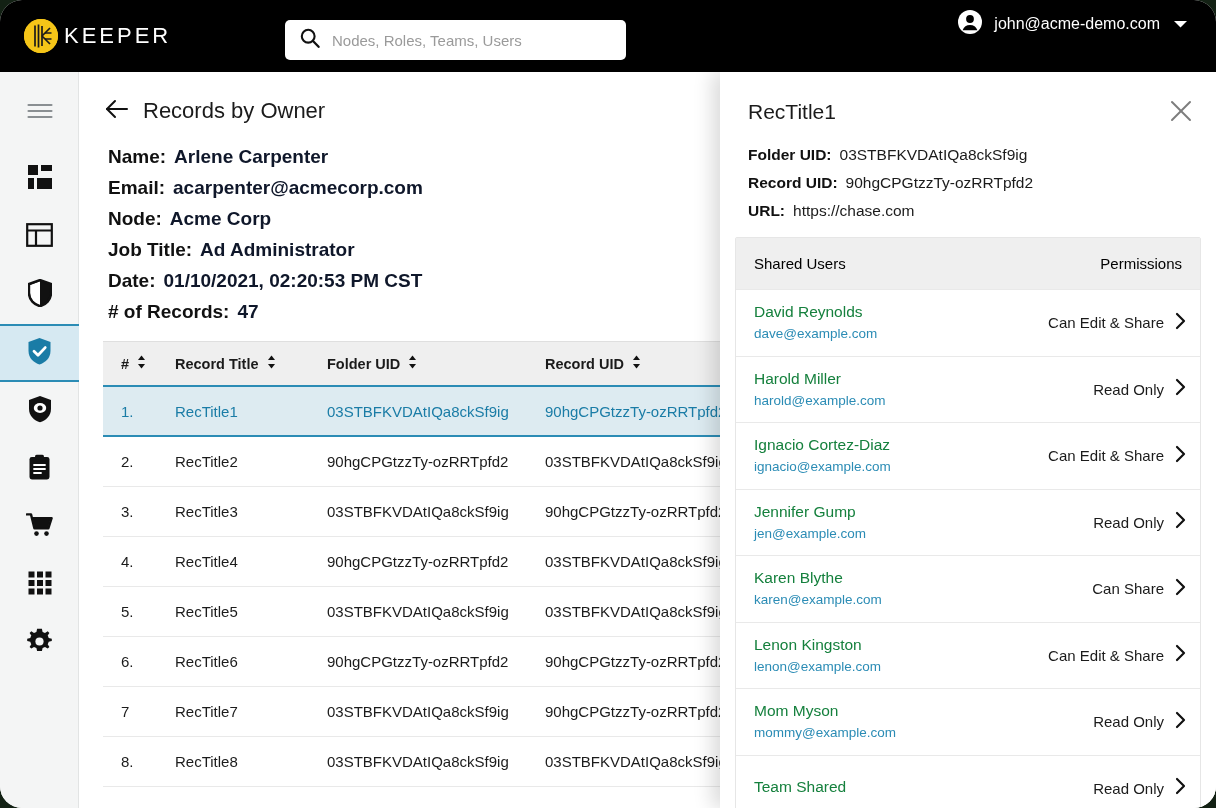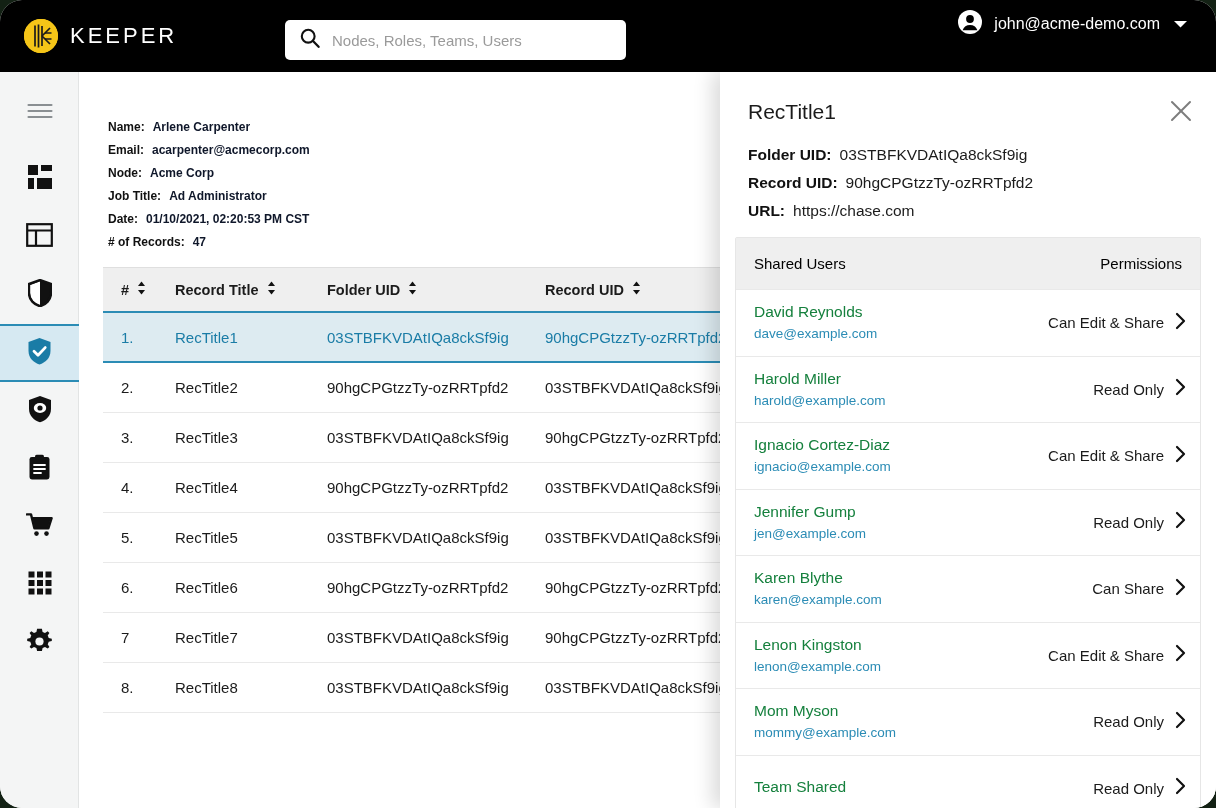--- a/index.html
+++ b/index.html
@@ -24,21 +24,21 @@
     display: flex; align-items: center;
   }
   #brand { display: flex; align-items: center; margin-left: 24px; }
   #logo-mark {
     width: 34px; height: 34px; border-radius: 50%;
     background: #f5c518; position: relative; flex: 0 0 auto;
   }
   #logo-mark svg { position: absolute; left: 0; top: 0; }
   #brand-name {
     color: #ffffff; font-size: 22px; letter-spacing: 3px;
-    margin-left: 12px; font-weight: 400;
+    margin-left: 6px; font-weight: 400;
   }
   #searchbox {
     position: absolute; left: 285px; top: 20px;
     width: 341px; height: 40px;
     background: #ffffff; border-radius: 5px;
     display: flex; align-items: center;
   }
   #search-icon { margin-left: 14px; flex: 0 0 auto; display: block; }
   #search-input {
     border: 0; outline: 0; margin-left: 11px; width: 270px;
@@ -76,21 +76,21 @@
   #main {
     position: absolute; left: 79px; top: 72px; width: 1137px; height: 736px;
     background: #ffffff; overflow: hidden;
   }
   #page-head { padding: 26px 0 0 26px; }
   #title-row { display: flex; align-items: center; }
   #back-arrow { margin-right: 14px; cursor: pointer; }
   #page-title { font-size: 22px; color: #1b1b1b; font-weight: 400; }
 
   #meta { margin: 22px 0 0 3px; }
-  .meta-row { display: flex; align-items: flex-end; margin-bottom: 9px; font-size: 12px; }
+  .meta-row { display: flex; align-items: flex-end; margin-bottom: 9px; font-size: 19px; }
   .meta-key { font-weight: 700; color: #111; }
   .meta-val { color: #0f172a; margin-left: 8px; font-weight: bold; }
 
   
   #table { margin: 18px 0 0 24px; width: 1090px; }
   #thead {
     display: flex; align-items: center; height: 44px;
     background: #efefef; border-top: 1px solid #dfdfdf;
   }
   .th {
@@ -320,20 +320,29 @@
           <path d="M13.5 0.8 l2.4 0 0.7 3.1 a9.9 9.9 0 0 1 2.4 1 l2.7-1.7 1.7 1.7 -1.7 2.7 a9.9 9.9 0 0 1 1 2.4 l3.1 0.7 0 2.4 -3.1 0.7 a9.9 9.9 0 0 1 -1 2.4 l1.7 2.7 -1.7 1.7 -2.7-1.7 a9.9 9.9 0 0 1 -2.4 1 l-0.7 3.1 -2.4 0 -2.4 0 -0.7-3.1 a9.9 9.9 0 0 1 -2.4-1 l-2.7 1.7 -1.7-1.7 1.7-2.7 a9.9 9.9 0 0 1 -1-2.4 l-3.1-0.7 0-2.4 3.1-0.7 a9.9 9.9 0 0 1 1-2.4 l-1.7-2.7 1.7-1.7 2.7 1.7 a9.9 9.9 0 0 1 2.4-1 l0.7-3.1 z" fill="#111"></path>
           <circle cx="13.5" cy="13.5" r="4.1" fill="#f4f5f5"></circle>
         </svg>
       </span>
     </div>
   </div>
 
   <div id="main">
 
     <div id="page-head">
+      <div id="title-row">
+        <span id="back-arrow">
+          <svg width="24" height="20" viewBox="0 0 24 20">
+            <line x1="2" y1="10" x2="22" y2="10" stroke="#111" stroke-width="2" stroke-linecap="round"></line>
+            <polyline points="10,2 2,10 10,18" fill="none" stroke="#111" stroke-width="2" stroke-linecap="round" stroke-linejoin="round"></polyline>
+          </svg>
+        </span>
+        <span id="page-title">Records by Owner</span>
+      </div>
 
       <div id="meta">
         <div class="meta-row">
           <span class="meta-key">Name:</span>
           <span class="meta-val">Arlene Carpenter</span>
         </div>
         <div class="meta-row">
           <span class="meta-key">Email:</span>
           <span class="meta-val">acarpenter@acmecorp.com</span>
         </div>

